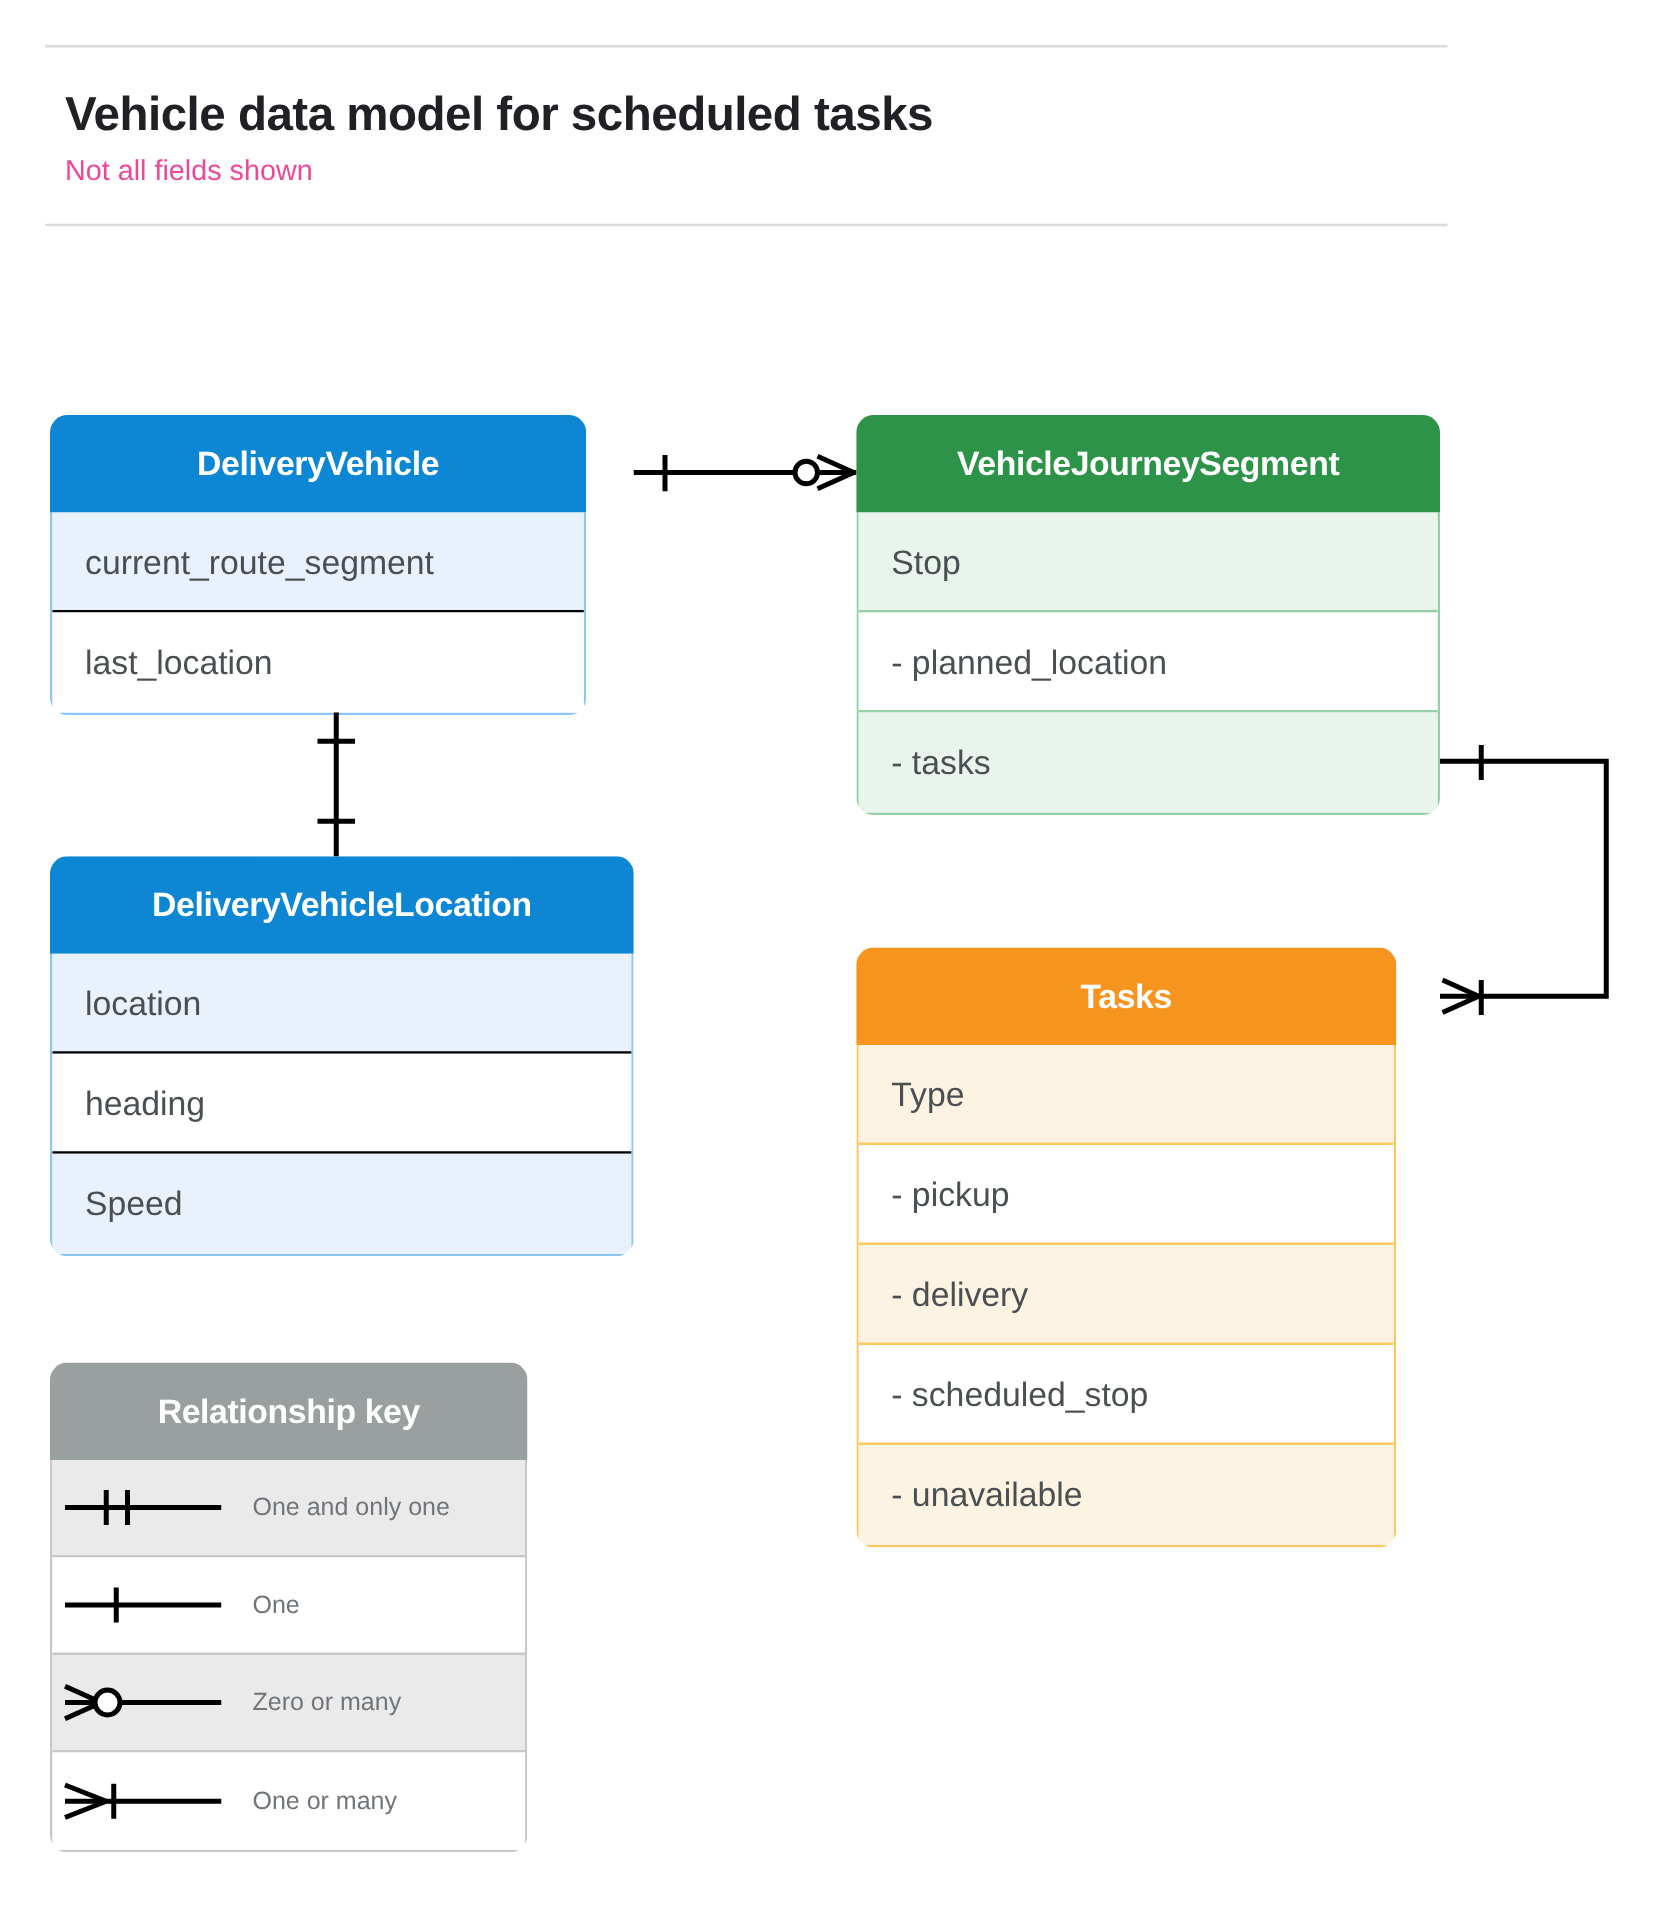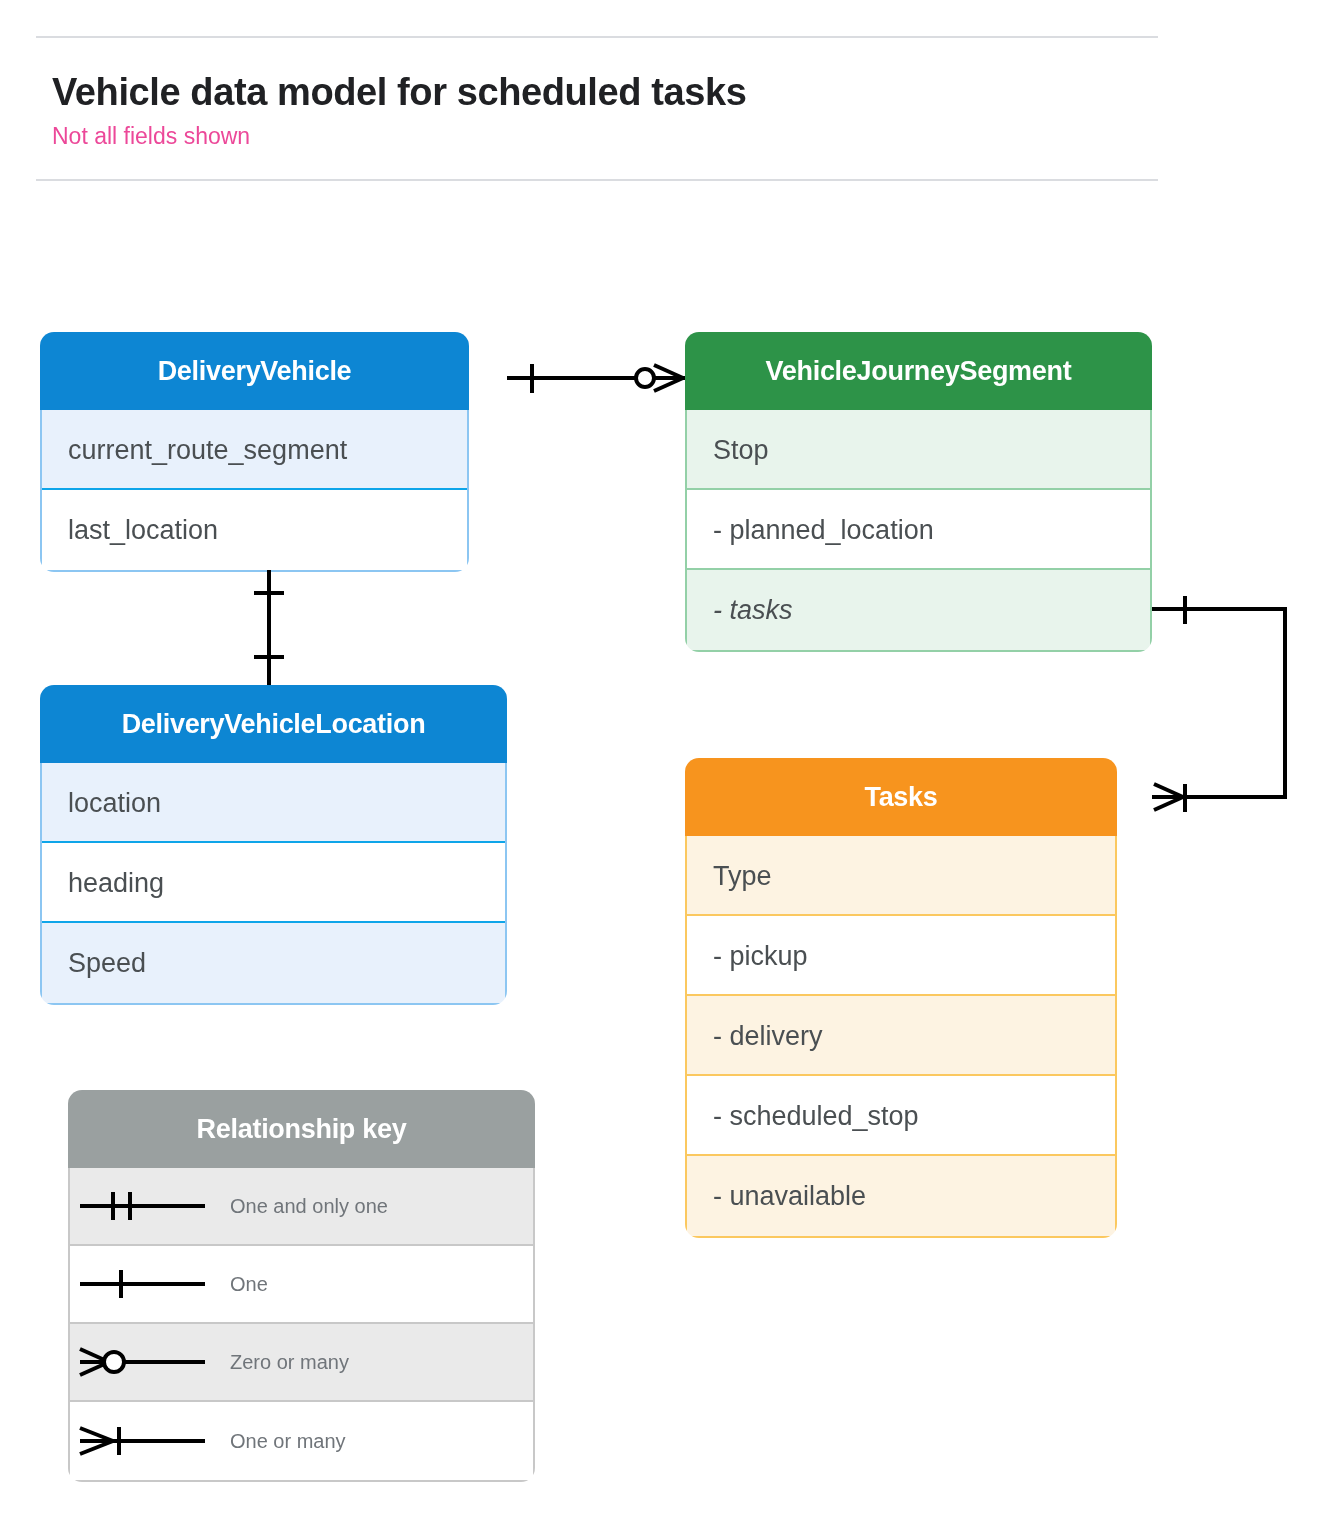--- a/index.html
+++ b/index.html
@@ -76,29 +76,29 @@
     font-size: 27px;
     color: #4a4f52;
     padding-left: 26px;
     white-space: nowrap;
     overflow: hidden;
   }
 
   
   .theme-blue .entity-header { background: #0d86d3; }
   .theme-blue .entity-rows   { border-color: #8cc6f2; }
-  .theme-blue .entity-row    { border-bottom: 2px solid #0ea5e9; background: #ffffff; }
+  .theme-blue .entity-row    { border-bottom: 2px solid #000000; background: #ffffff; }
   .theme-blue .entity-row:last-child { border-bottom: none; }
   .theme-blue .entity-row.alt { background: #e8f1fc; }
 
   
   .theme-green .entity-header { background: #2d9348; }
   .theme-green .entity-rows   { border-color: #93d0a7; }
   .theme-green .entity-row    { border-bottom: 2px solid #93d0a7; background: #ffffff; }
-  .theme-green .entity-row:last-child { border-bottom: none; font-style: italic; }
+  .theme-green .entity-row:last-child { border-bottom: none; }
   .theme-green .entity-row.alt { background: #e8f4ec; }
 
   
   .theme-orange .entity-header { background: #f7941e; }
   .theme-orange .entity-rows   { border-color: #fbc85f; }
   .theme-orange .entity-row    { border-bottom: 2px solid #fbc85f; background: #ffffff; }
   .theme-orange .entity-row:last-child { border-bottom: none; }
   .theme-orange .entity-row.alt { background: #fdf3e2; }
 
   
@@ -125,21 +125,21 @@
     font-size: 20px;
     color: #70757a;
     white-space: nowrap;
   }
 
   
   #entity-delivery-vehicle { left: 40px; top: 332px; width: 429px; }
   #entity-delivery-vehicle-location { left: 40px; top: 685px; width: 467px; }
   #entity-vehicle-journey-segment { left: 685px; top: 332px; width: 467px; }
   #entity-tasks { left: 685px; top: 758px; width: 432px; }
-  #legend-box { left: 40px; top: 1090px; width: 467px; margin-left: 28px; }
+  #legend-box { left: 40px; top: 1090px; width: 382px; }
 
   
   #connectors {
     position: absolute;
     left: 0; top: 0;
     width: 1325px;
     height: 1530px;
     pointer-events: none;
   }
 </style>

